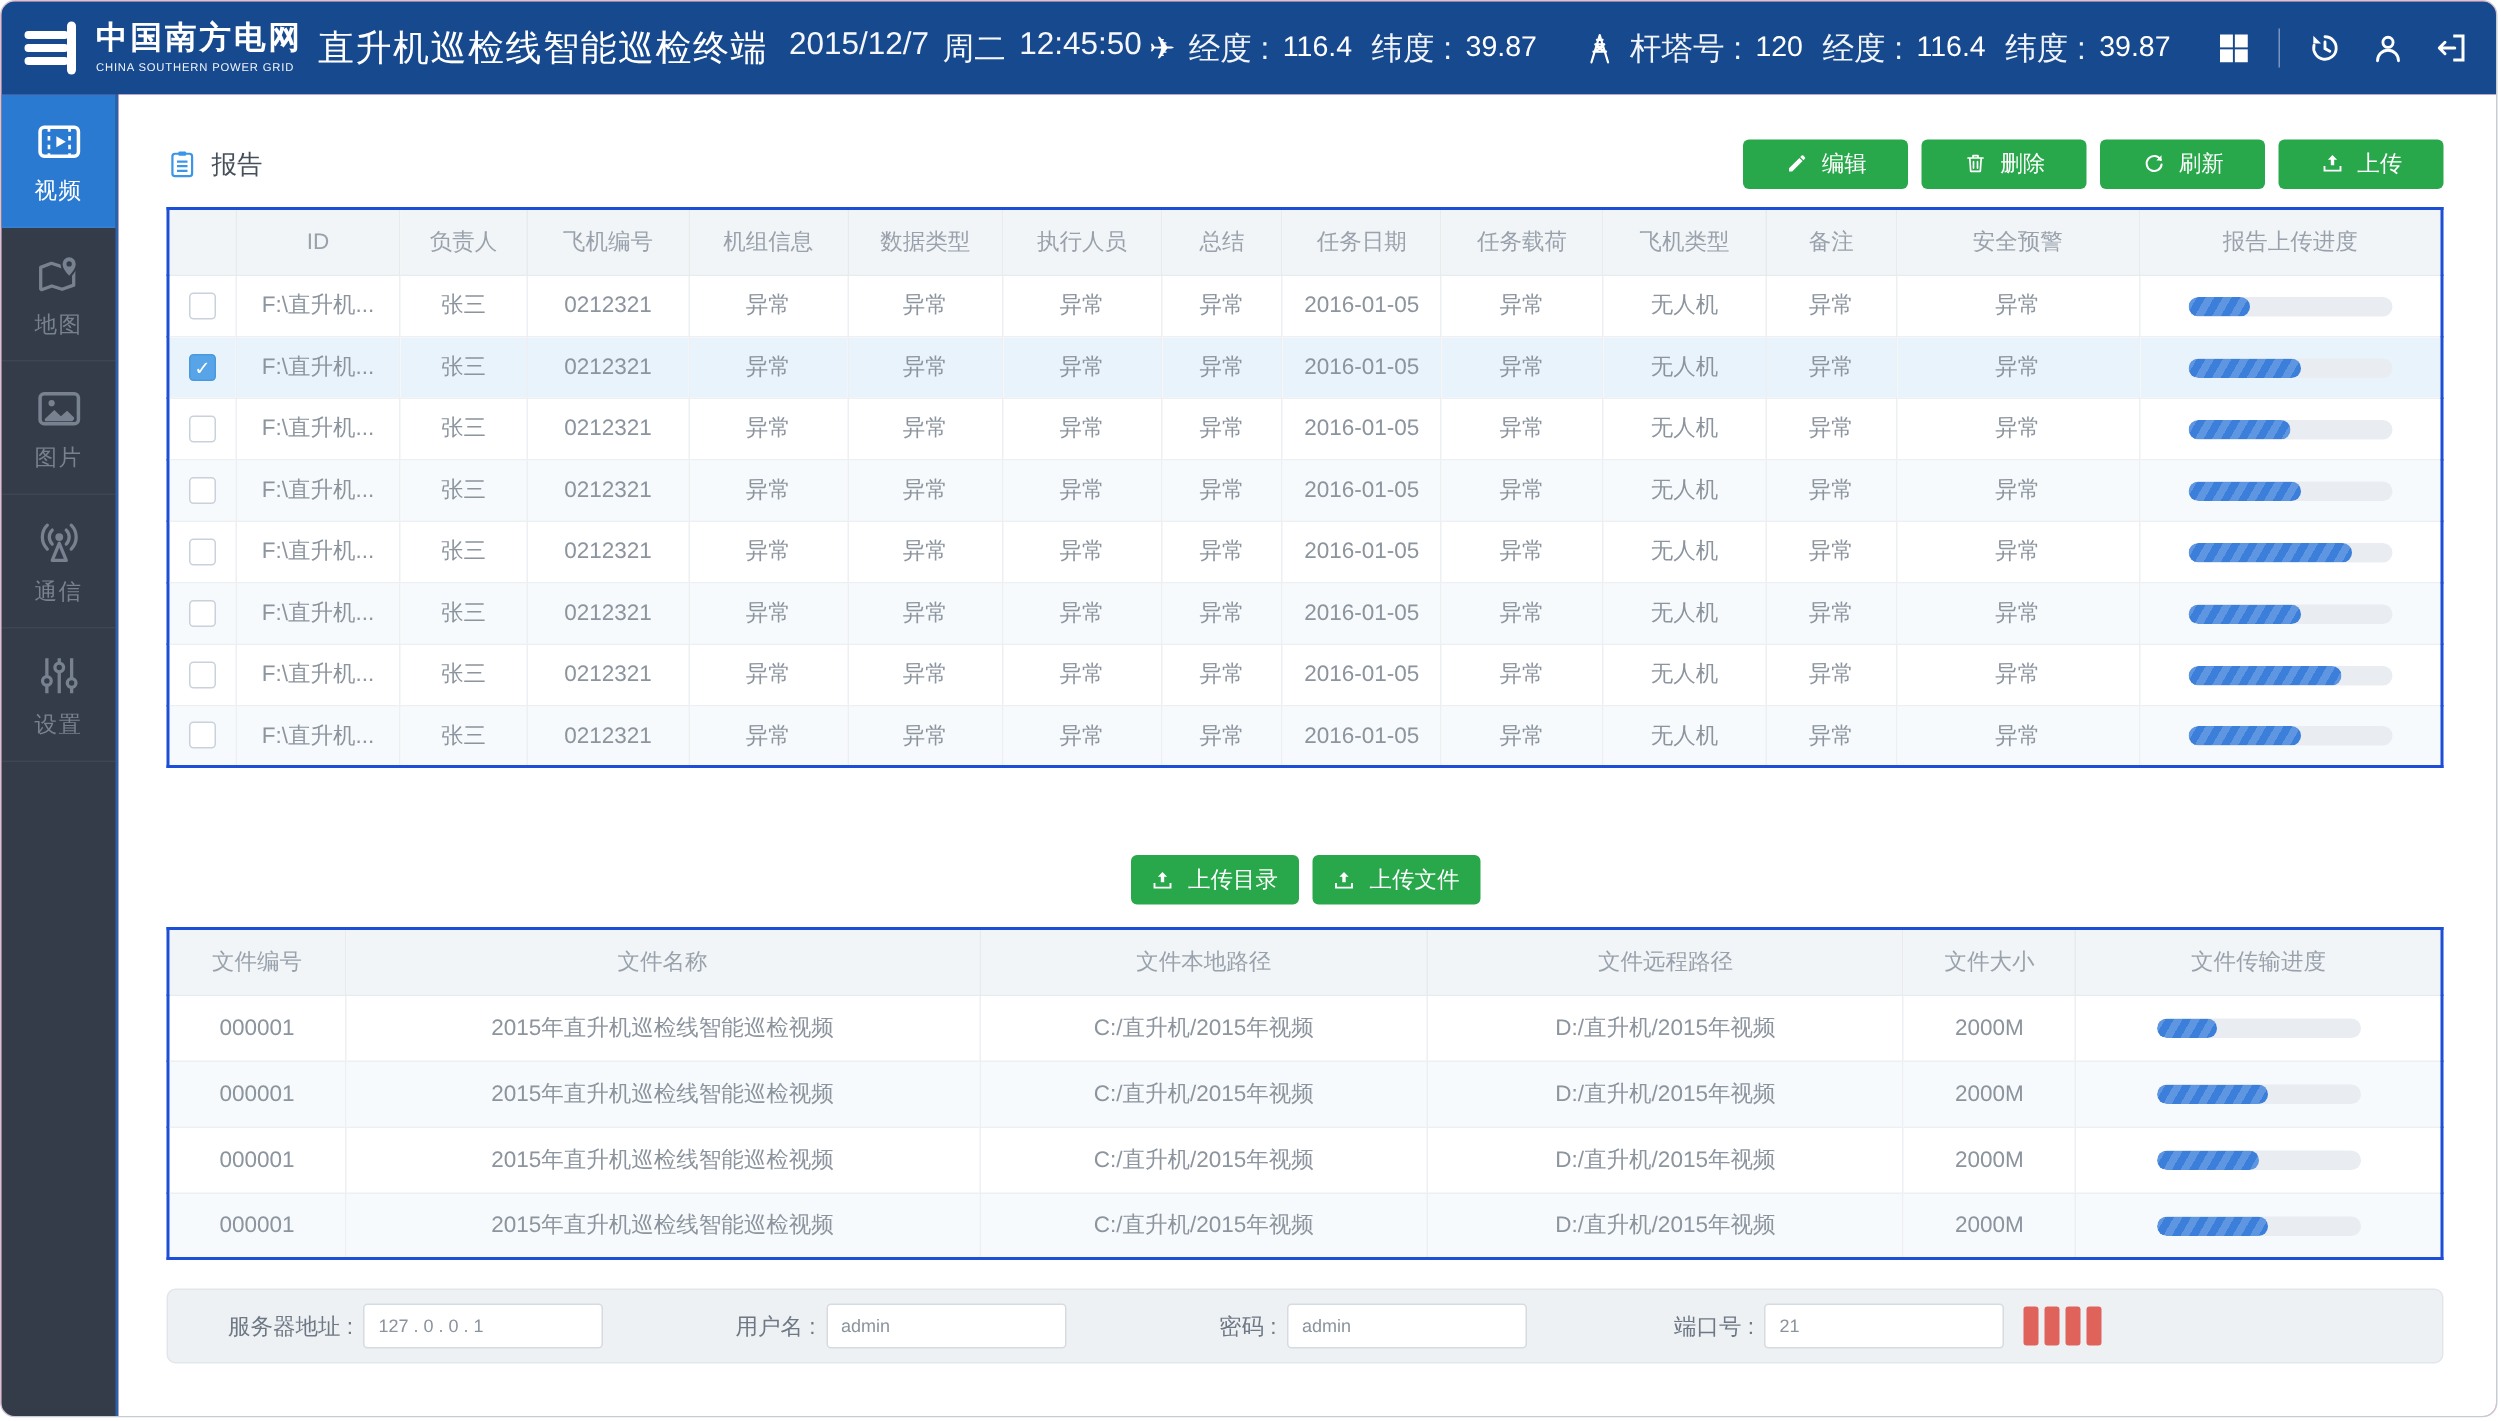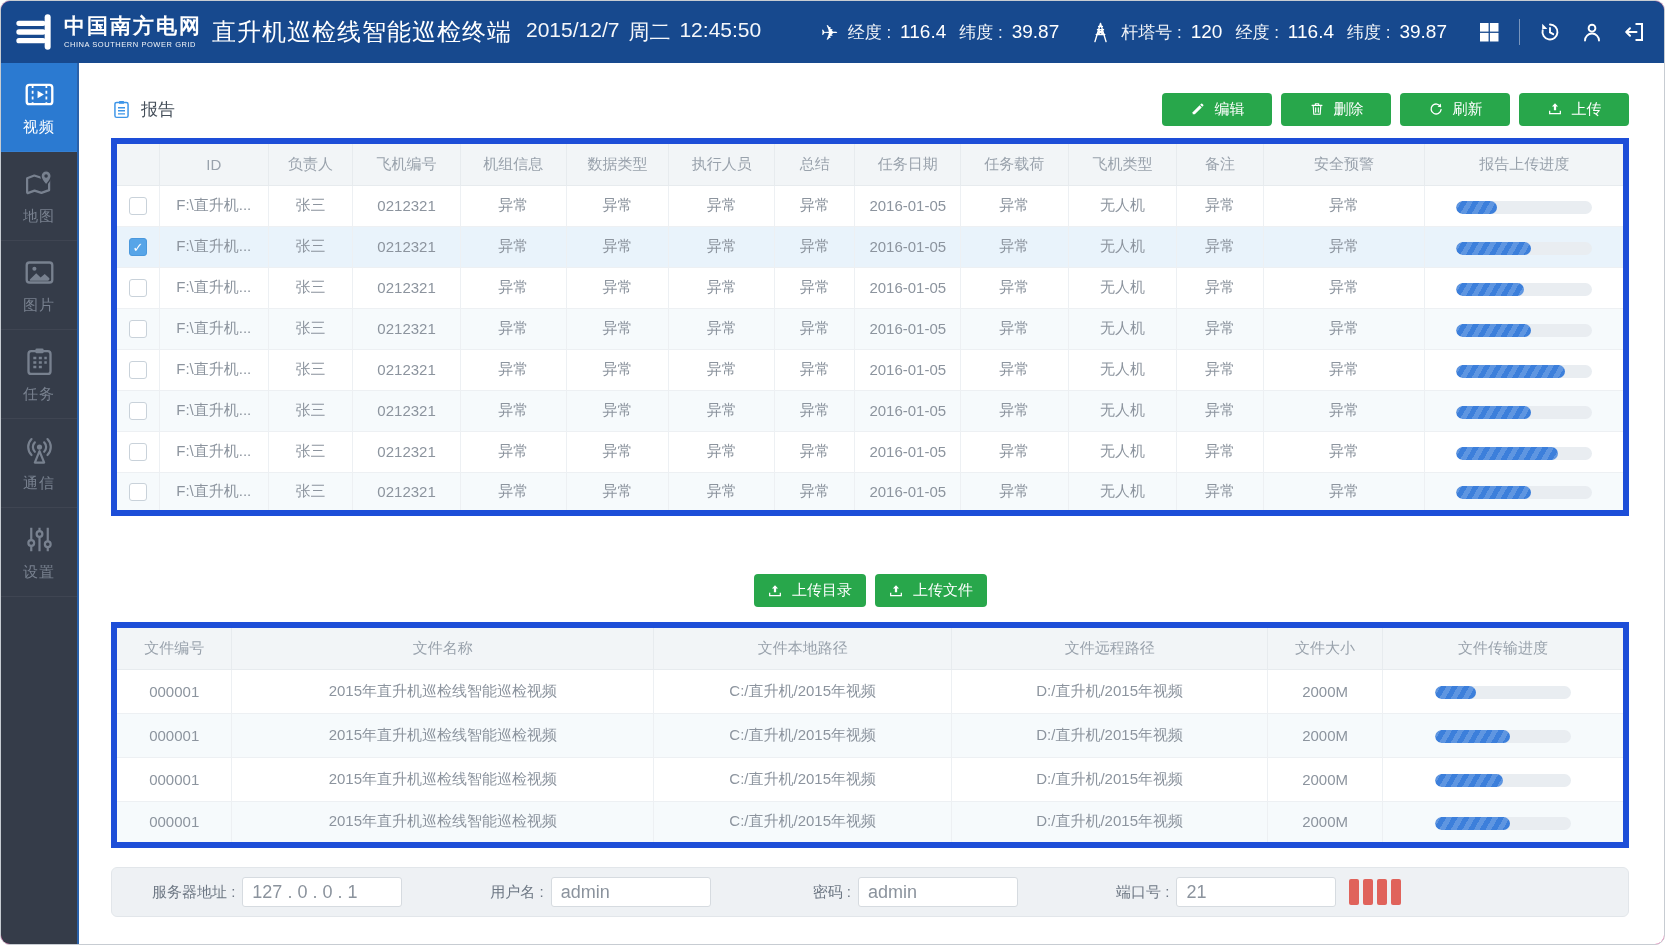--- a/index.html
+++ b/index.html
@@ -12,21 +12,21 @@
   .logo-mark svg{width:40px;height:40px;display:block;}
   .logo-cn{font-size:21px;font-weight:bold;letter-spacing:2px;line-height:1.05;}
   .logo-en{font-size:7.5px;letter-spacing:.55px;opacity:.95;margin-top:2px;}
   .app-title{font-size:24px;margin-left:10px;letter-spacing:1px;white-space:nowrap;}
   .datetime{font-size:21px;margin-left:14px;display:flex;gap:9px;opacity:.96;white-space:nowrap;}
   .spacer{flex:1;}
   .stats{display:flex;align-items:center;gap:26px;margin-right:26px;}
   .stat-group{display:flex;align-items:center;gap:9px;white-space:nowrap;}
   .stat-icon{font-size:21px;line-height:1;}
   .stat-icon svg{width:23px;height:23px;display:block;color:#fff;}
-  .stat-label{font-size:17px;opacity:.94;}
+  .stat-label{font-size:21px;opacity:.94;}
   .stat-value{font-size:19px;margin-right:4px;}
   .hdr-actions{display:flex;align-items:center;gap:18px;}
   .hdr-icon{background:none;border:none;padding:0;color:#fff;cursor:pointer;display:flex;align-items:center;}
   .hdr-icon svg{width:24px;height:24px;display:block;}
   .hdr-divider{width:1px;height:26px;background:rgba(255,255,255,.42);}
 
   
   .app-body{flex:1;display:flex;min-height:0;}
   .sidebar{width:78px;flex:0 0 78px;background:var(--sidebar-bg,#353c49);border-right:2px solid #2a61a9;display:flex;flex-direction:column;}
   .side-item{height:89px;display:flex;flex-direction:column;align-items:center;justify-content:center;gap:7px;color:#78818f;font-size:15px;border-bottom:1px solid rgba(255,255,255,.05);cursor:pointer;}
@@ -36,21 +36,21 @@
 
   
   .main{flex:1;background:#fff;padding:0 35px 0 32px;display:flex;flex-direction:column;min-width:0;}
   .report-bar{margin-top:29px;height:34px;display:flex;align-items:center;}
   .t-icon svg{width:21px;height:21px;display:block;color:#3d95e8;}
   .page-title{font-size:17px;color:#454f5a;margin-left:9px;}
   .btn-group{margin-left:auto;display:flex;gap:9px;}
   .btn{display:inline-flex;align-items:center;justify-content:center;gap:9px;width:110px;height:33px;background:var(--button-green,#28a74b);color:#fff;border:none;border-radius:4px;font-size:15px;cursor:pointer;font-family:inherit;white-space:nowrap;}
   .btn-icon svg{width:16px;height:16px;display:block;}
 
-  .grid{width:100%;border-collapse:collapse;table-layout:fixed;font-size:15px;border:6px solid #1d4ed8;}
+  .grid{width:100%;border-collapse:collapse;table-layout:fixed;font-size:15px;border:2px solid #1d4ed8;}
   .grid th{height:44px;background:#f2f5f7;color:#99a2ac;font-weight:400;border:1px solid #e7ebee;padding:0 4px;overflow:hidden;white-space:nowrap;}
   .grid td{text-align:center;color:#8c949e;border:1px solid #edf0f3;padding:0 5px;overflow:hidden;white-space:nowrap;text-overflow:ellipsis;}
   .t1{margin-top:12px;}
   .t1 td{height:41px;}
   .t2{margin-top:15px;}
   .t2 td{height:44px;}
   .grid tbody tr:nth-child(even) td{background:#f6fafc;}
   .grid tbody tr.checked-row td{background:#e9f3fb;}
   .cb{display:inline-block;width:18px;height:18px;border:1px solid #c9d2da;border-radius:3px;background:#fff;line-height:17px;font-size:13px;color:#fff;text-align:center;vertical-align:middle;cursor:pointer;}
   .cb.on{background:#57a5e8;border-color:#4a98dd;}
@@ -59,21 +59,21 @@
 
   .upload-bar{margin-top:58px;height:33px;display:flex;justify-content:center;gap:9px;}
   .upload-bar .btn{width:112px;}
 
   .conn-bar{margin-top:19px;height:50px;flex:0 0 50px;background:#eef1f4;border:1px solid #e2e6ea;border-radius:6px;display:flex;align-items:center;}
   .conn-label{color:#6e7884;font-size:15px;white-space:nowrap;}
   .lb1{margin-left:40px;}
   .lb2{margin-left:88px;}
   .lb3{margin-left:102px;}
   .lb4{margin-left:98px;}
-  .conn-input{width:160px;height:30px;border:1px solid #d6dbe0;border-radius:3px;background:#fff;color:#8b939d;font-size:18px;padding:0 9px;margin-left:7px;font-family:inherit;}
+  .conn-input{width:160px;height:30px;border:1px solid #d6dbe0;border-radius:3px;background:#fff;color:#8b939d;font-size:12px;padding:0 9px;margin-left:7px;font-family:inherit;}
   .sig-group{display:flex;gap:4px;margin-left:13px;}
   .sig{width:10px;height:26px;background:var(--signal-red,#e0635b);border-radius:2px;}
 </style>
 </head>
 <body>
 
 <div class="frame">
 
   <header class="topbar">
     <div class="logo">
@@ -181,30 +181,20 @@
         </div>
         <div class="side-item">
           <span class="side-icon">
             <svg viewBox="0 0 24 24">
               <rect x="2.7" y="4.7" width="18.6" height="14.6" rx="2" fill="none" stroke="currentColor" stroke-width="1.7"></rect>
               <circle cx="8.3" cy="9.3" r="1.5" fill="currentColor"></circle>
               <path d="M5 17l4.6-4.4 3.2 3 3-2.6 3.4 3.2v.9l-.9.9H5z" fill="currentColor"></path>
             </svg>
           </span>
           <span class="side-label">图片</span>
-        </div>
-        <div class="side-item">
-          <span class="side-icon">
-            <svg viewBox="0 0 24 24">
-              <rect x="4" y="4.5" width="16" height="16.5" rx="2" fill="none" stroke="currentColor" stroke-width="1.7"></rect>
-              <rect x="9" y="2.6" width="6" height="3.4" rx="1" fill="currentColor"></rect>
-              <path d="M7.5 9.5h2.2M11.5 9.5h2.2M15.5 9.5h1.8M7.5 12.8h2.2M11.5 12.8h2.2M15.5 12.8h1.8M7.5 16h2.2M11.5 16h2.2" stroke="currentColor" stroke-width="1.8" fill="none"></path>
-            </svg>
-          </span>
-          <span class="side-label">任务</span>
         </div>
         <div class="side-item">
           <span class="side-icon">
             <svg viewBox="0 0 24 24">
               <circle cx="12" cy="9.5" r="1.9" fill="currentColor"></circle>
               <path d="M8.6 12.9a4.8 4.8 0 0 1 0-6.8M15.4 6.1a4.8 4.8 0 0 1 0 6.8M6.2 15.3a8.2 8.2 0 0 1 0-11.6M17.8 3.7a8.2 8.2 0 0 1 0 11.6" fill="none" stroke="currentColor" stroke-width="1.6" stroke-linecap="round"></path>
               <path d="M12 12.5l-3.4 8.3h6.8z" fill="none" stroke="currentColor" stroke-width="1.6" stroke-linejoin="round"></path>
             </svg>
           </span>
           <span class="side-label">通信</span>

